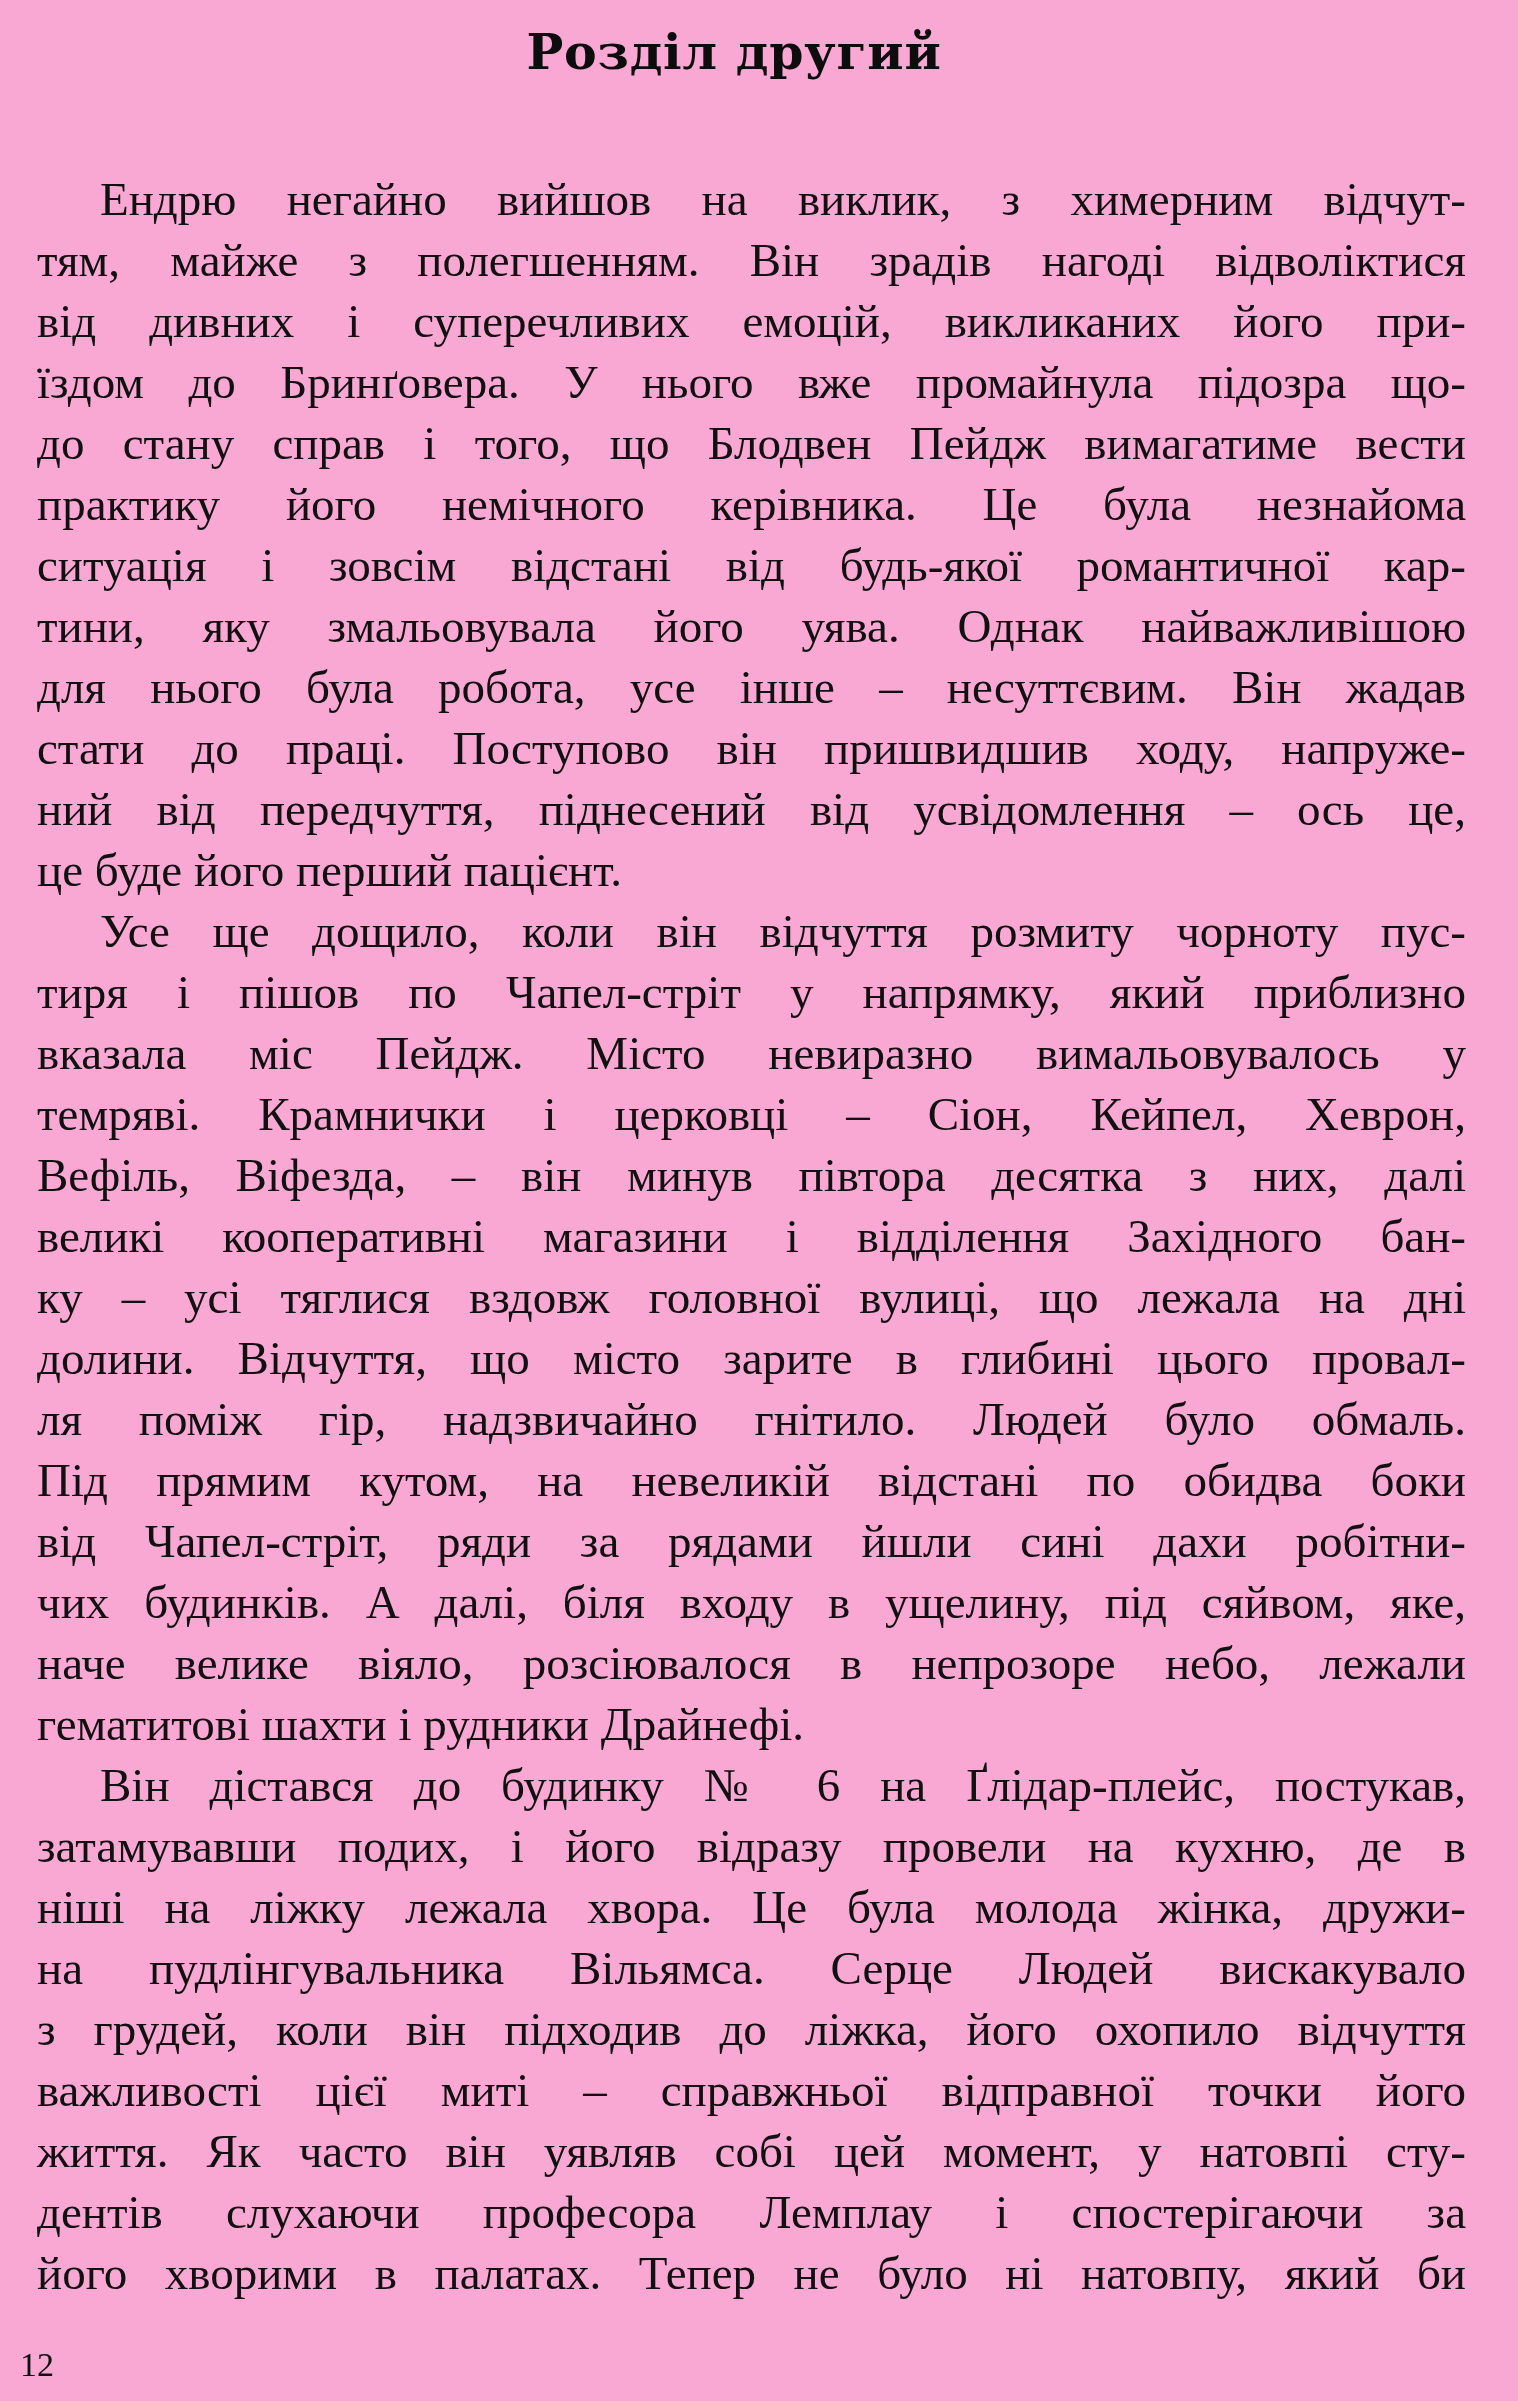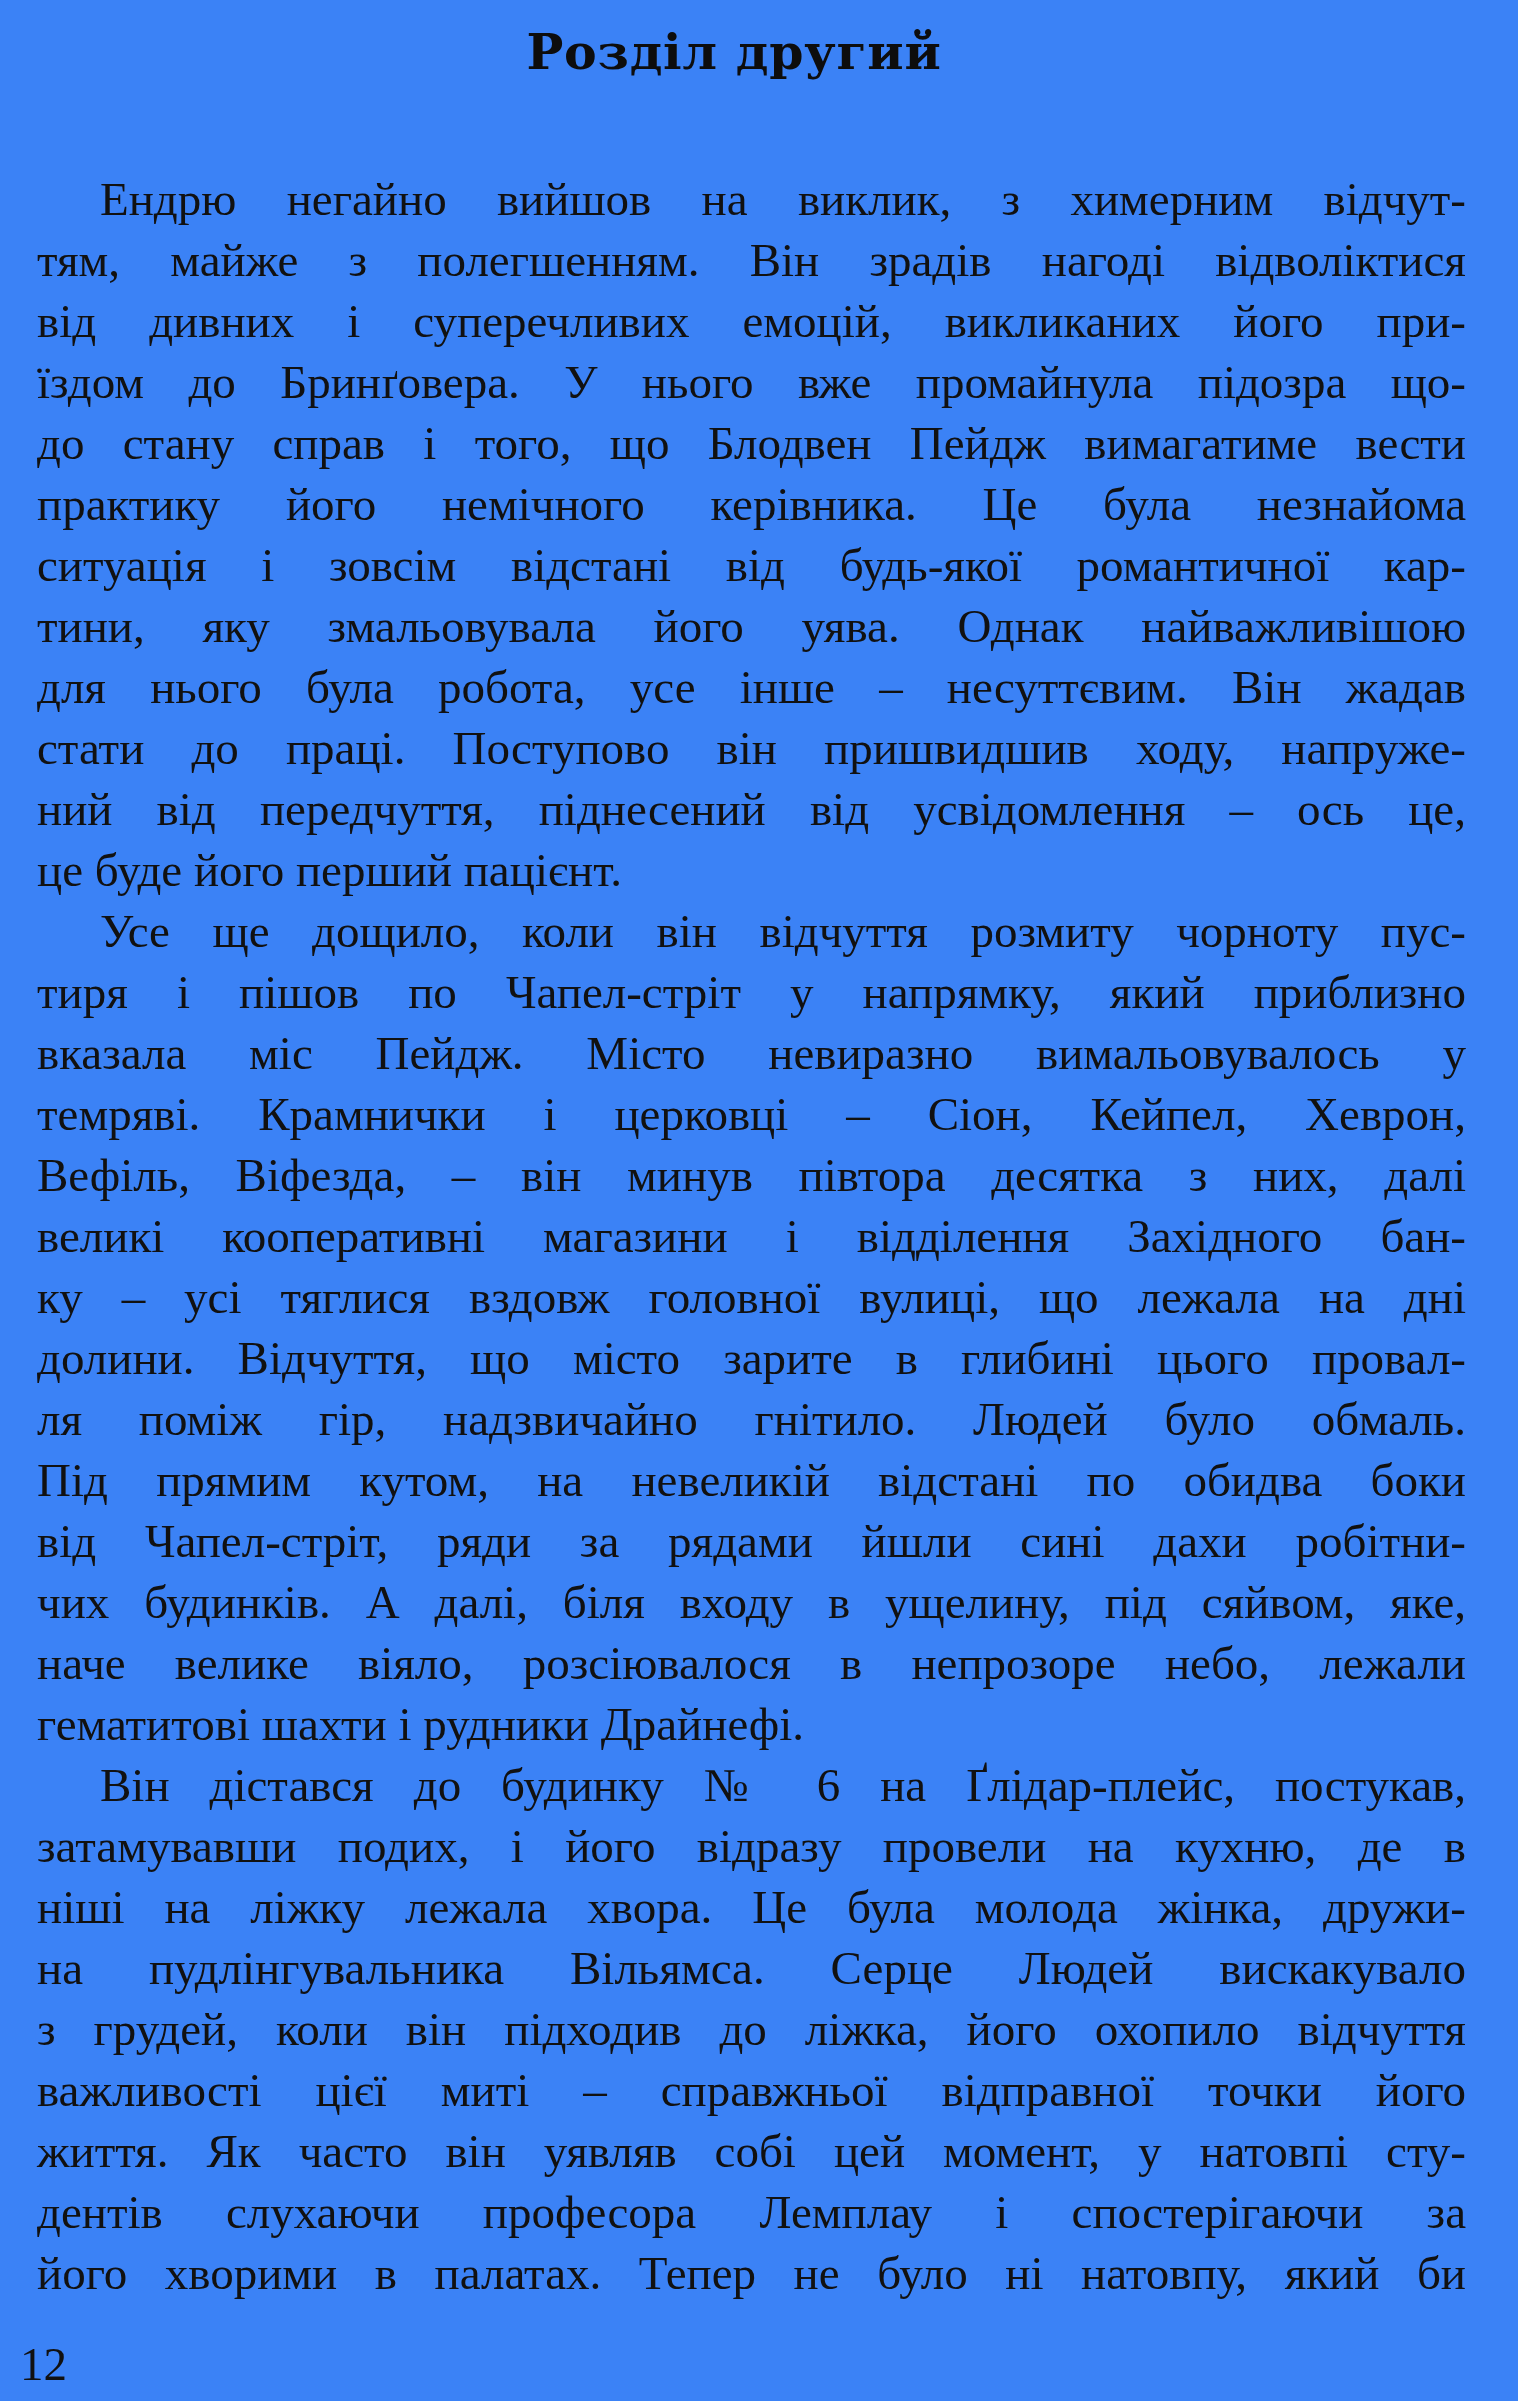--- a/index.html
+++ b/index.html
@@ -14,21 +14,21 @@
       overflow: hidden;
       color: #111111;
       font-family: "Liberation Serif", "DejaVu Serif", serif;
     }
     .page {
       position: absolute;
       left: 0;
       top: 0;
       width: 1519px;
       height: 2401px;
-      background: #3b82f6;
+      background: #f9a8d4;
     }
     .chapter-title {
       position: absolute;
       left: 0;
       top: 17.4px;
       width: 1468px;
       text-align: center;
       font-family: "DejaVu Serif", "Liberation Serif", serif;
       font-weight: bold;
       font-size: 49px;
@@ -57,21 +57,21 @@
       padding-left: 63px;
     }
     .line.last {
       text-align: center;
       text-align-last: left;
     }
     .page-number {
       position: absolute;
       left: 20px;
       top: 2341px;
-      font-size: 47px;
+      font-size: 34px;
       line-height: 47px;
       color: #111111;
     }
   </style>
 </head>
 <body>
 
 <div class="page">
   <h1 class="chapter-title">Розділ другий</h1>
 

